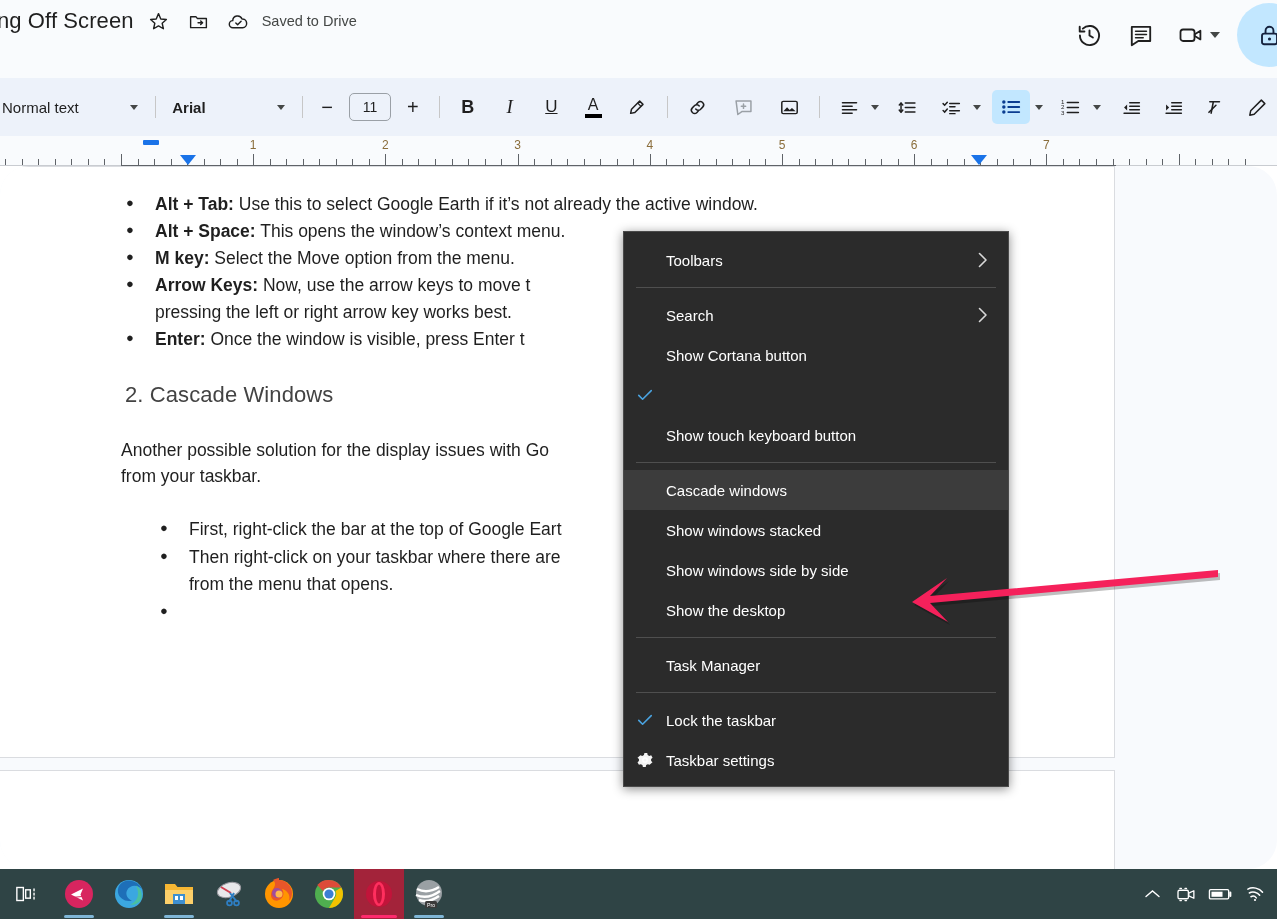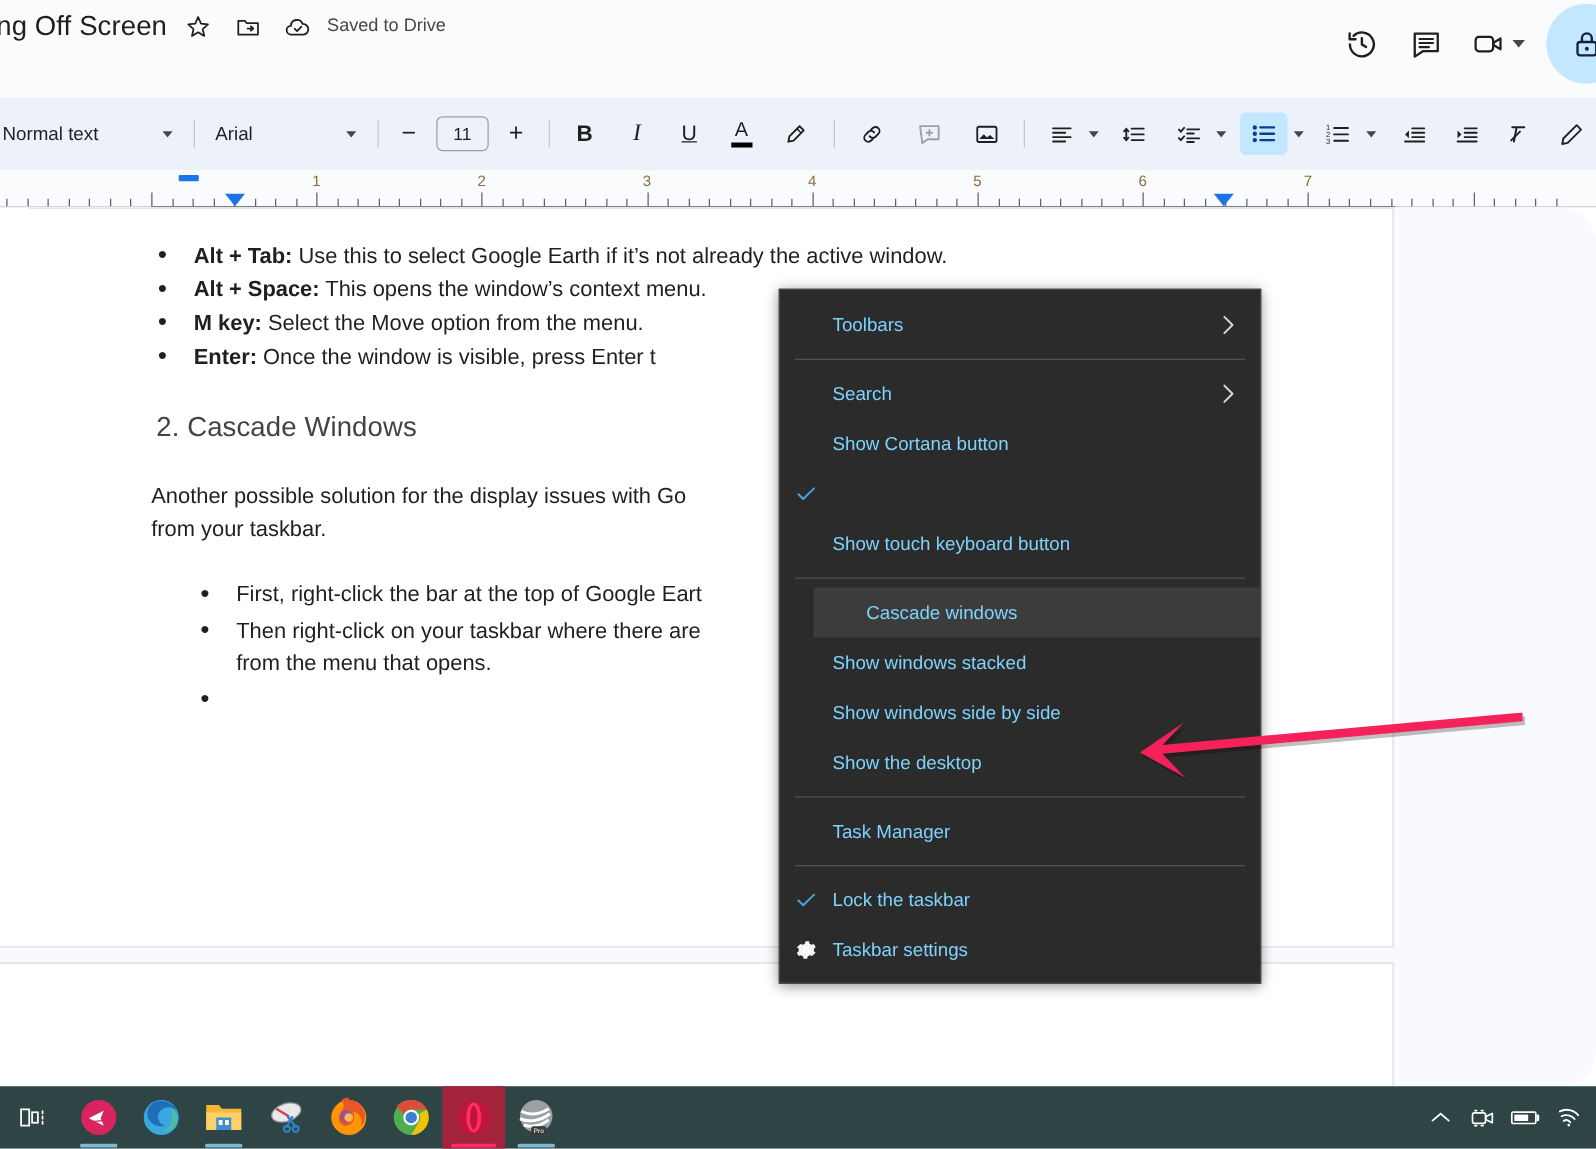--- a/index.html
+++ b/index.html
@@ -293,33 +293,33 @@
   
   .ctx-menu {
     position: absolute;
     left: 623px; top: 231px;
     width: 386px;
     background: #2b2b2b;
     border: 1px solid #4a4a4a;
     box-sizing: border-box;
     box-shadow: 0 2px 10px rgba(0,0,0,0.45);
     padding: 8px 0 6px 0;
-    color: #7dd3fc;
+    color: #ffffff;
     font-size: 15px;
     z-index: 30;
   }
   .ctx-item {
     position: relative;
     height: 40px;
     display: flex;
     align-items: center;
     padding: 0 14px 0 0;
     cursor: default;
   }
-  .ctx-item.highlighted { background: #3c3c3c; margin-left: 27px; }
+  .ctx-item.highlighted { background: #3c3c3c; }
   .ctx-check {
     width: 42px;
     flex: none;
     display: flex;
     align-items: center;
     justify-content: center;
   }
   .ctx-label { flex: 1; white-space: nowrap; }
   .ctx-arrow {
     flex: none;
@@ -457,21 +457,21 @@
 
   <div class="toolbar">
 
     <div class="tb-combo" style="margin-left:-8px;width:150px;">
       <span class="lbl">Normal text</span>
       <span style="flex:1"></span>
       <span class="tb-caret"></span>
     </div>
     <div class="tb-sep"></div>
 
-    <div class="tb-combo" style="width:125px;">
+    <div class="tb-combo" style="width:125px;font-weight:bold;">
       <span class="lbl">Arial</span>
       <span style="flex:1"></span>
       <span class="tb-caret"></span>
     </div>
     <div class="tb-sep"></div>
 
     <div class="pm-btn" style="margin-left:4px;">−</div>
     <div class="fontsize-box" style="margin:0 8px;">11</div>
     <div class="pm-btn">+</div>
 
@@ -696,20 +696,24 @@
           <li>
             <span class="b">Alt + Tab:</span><span> Use this to select Google Earth if it’s not already the active window.</span>
           </li>
           <li>
             <span class="b">Alt + Space:</span><span> This opens the window’s context menu.</span>
           </li>
           <li>
             <span class="b">M key:</span><span> Select the Move option from the menu.</span>
           </li>
           <li>
+            <span class="b">Arrow Keys:</span><span> Now, use the arrow keys to move t</span><br>
+            <span>pressing the left or right arrow key works best.</span>
+          </li>
+          <li>
             <span class="b">Enter:</span><span> Once the window is visible, press Enter t</span>
           </li>
         </ul>
 
         <div class="doc-h2">2. Cascade Windows</div>
 
         <div class="doc-p">
           <span>Another possible solution for the display issues with Go</span><br>
           <span>from your taskbar.</span>
         </div>

